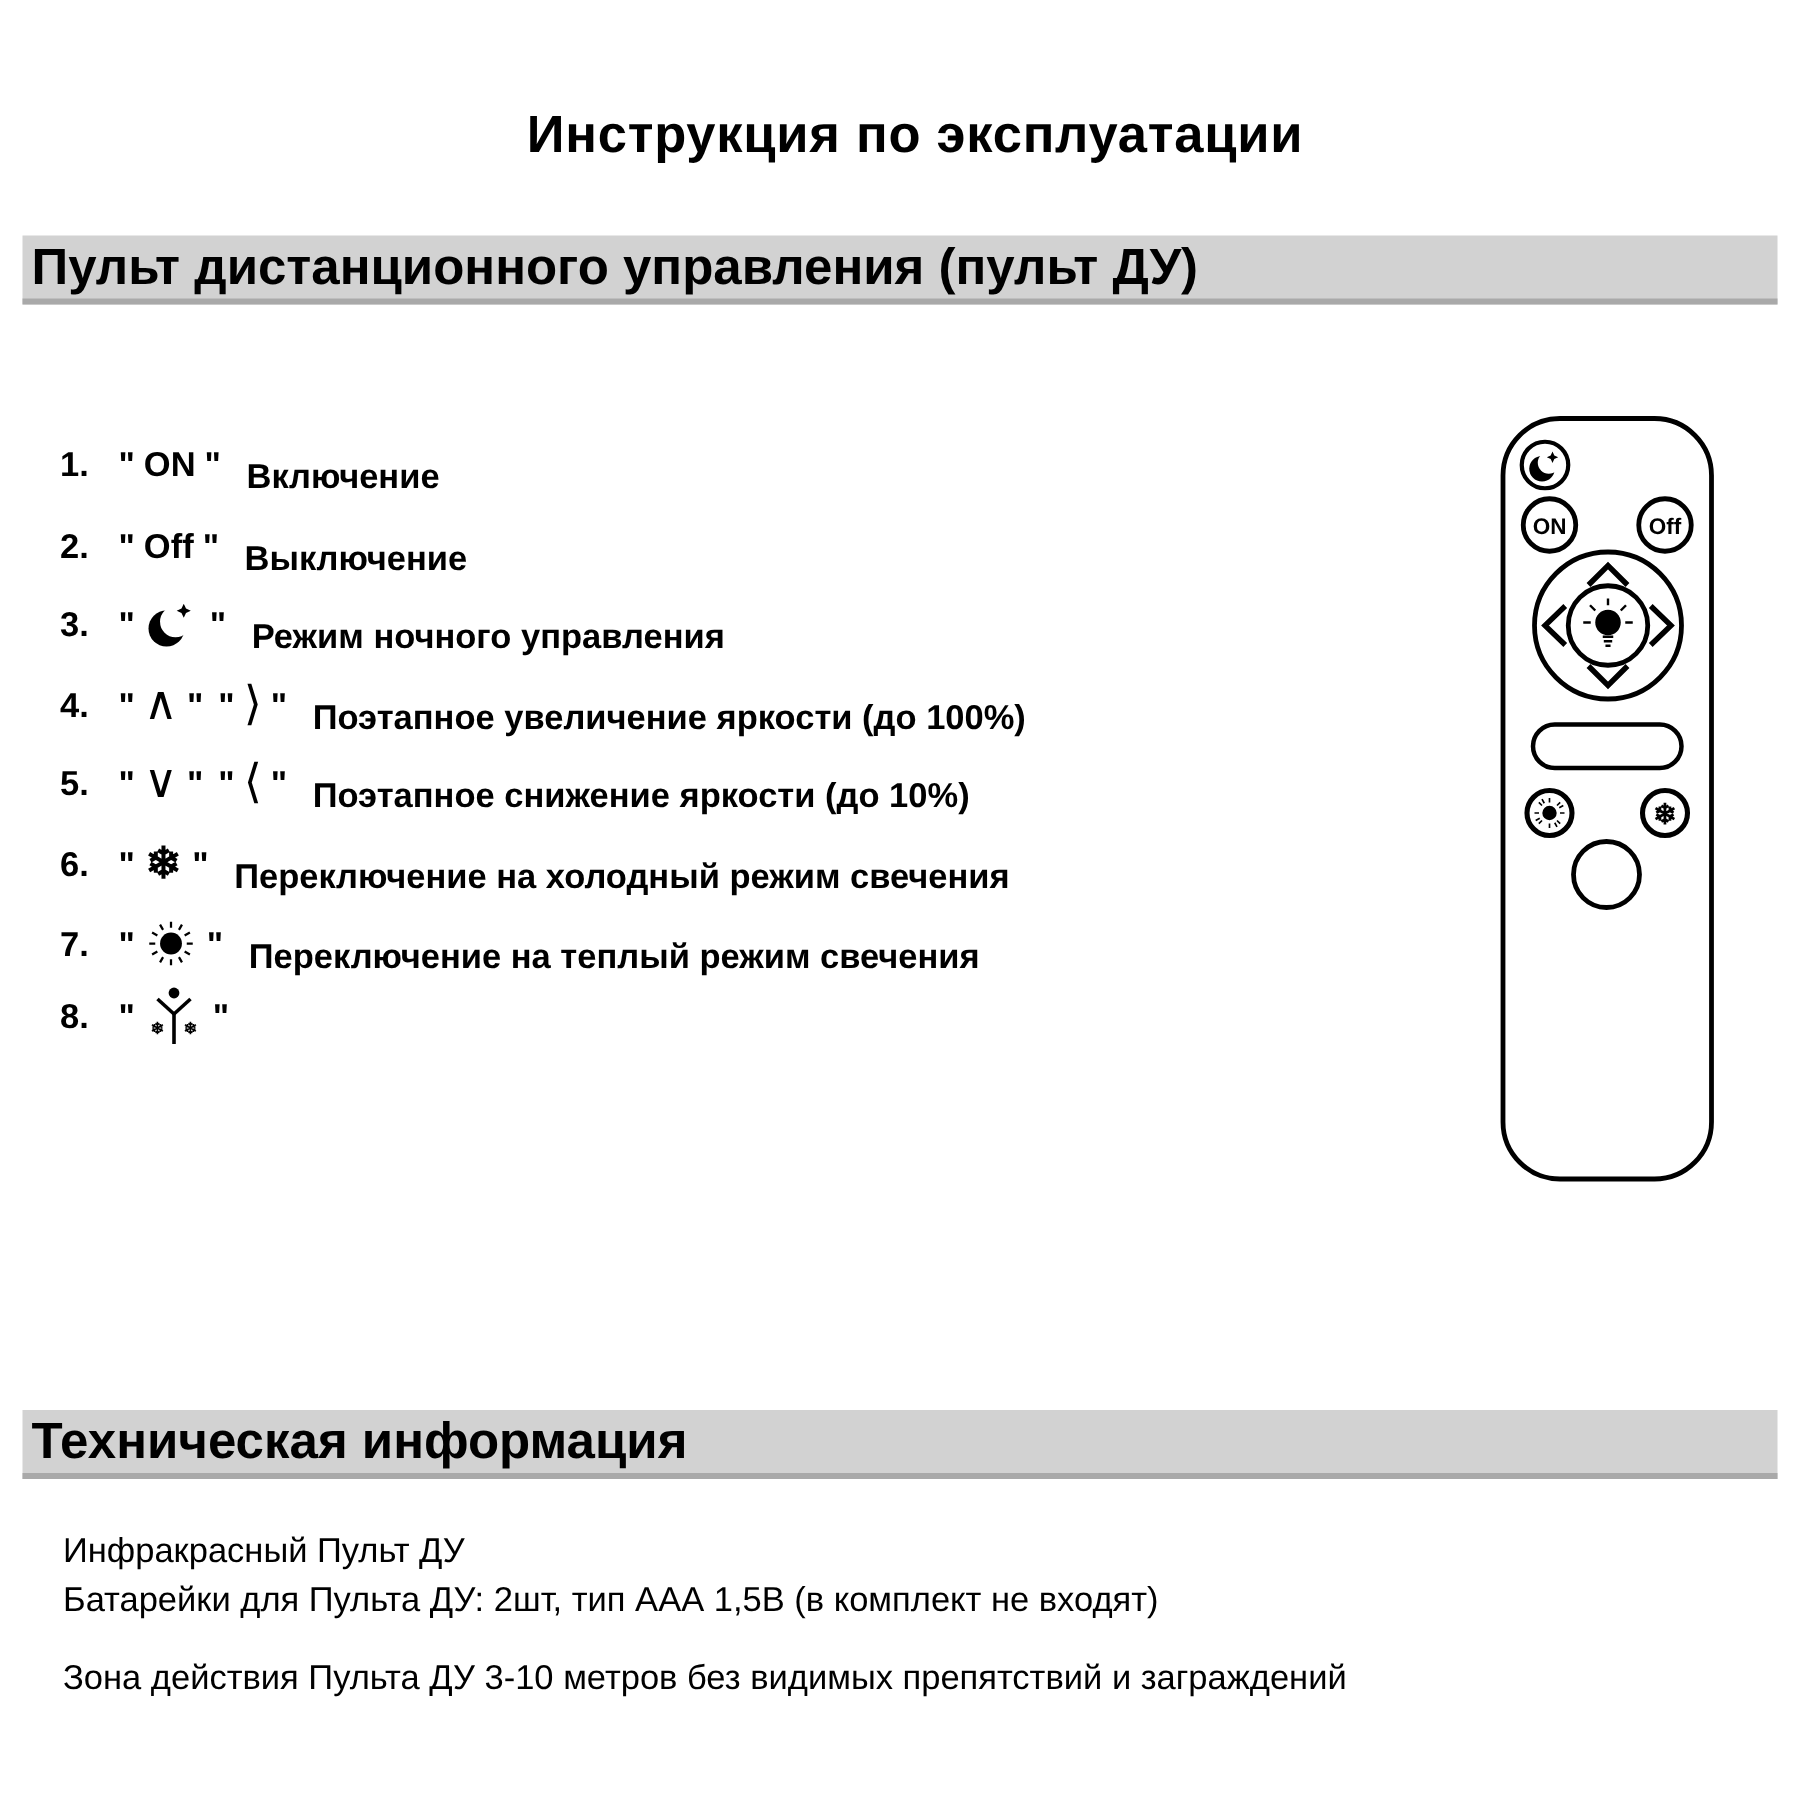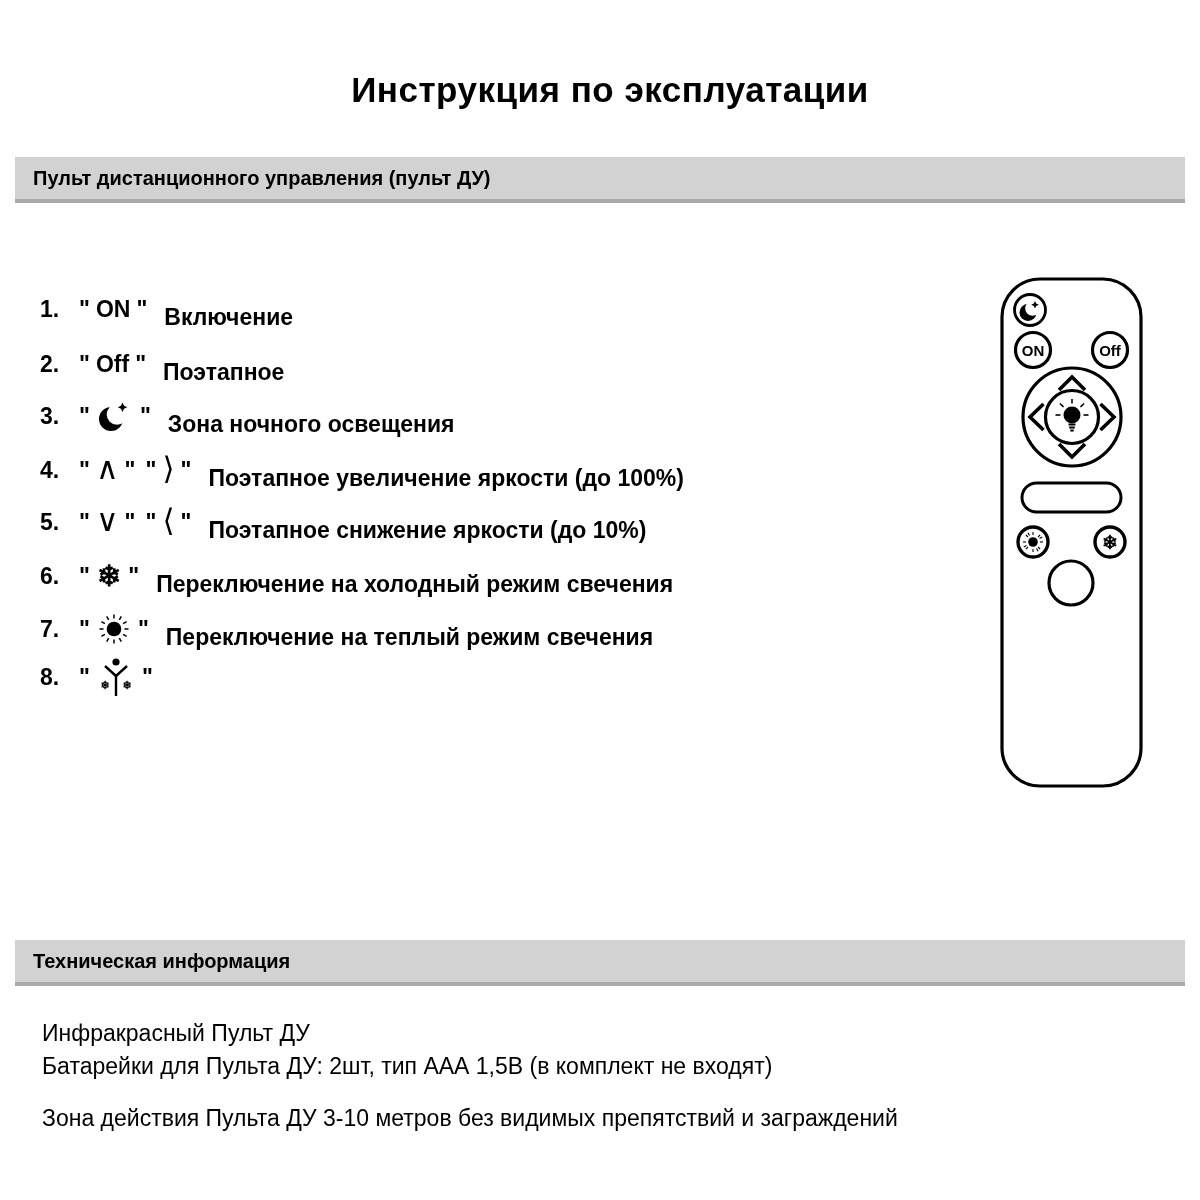--- a/index.html
+++ b/index.html
@@ -2,21 +2,21 @@
 <html><head>
 <meta charset="utf-8">
 <style>
   html,body{margin:0;padding:0;background:#fff;}
   .page{position:relative;width:1200px;height:1200px;background:#ffffff;overflow:hidden;
         font-family:"Liberation Sans",sans-serif;color:#000;}
   .title{position:absolute;top:70px;left:10px;width:1200px;margin:0;text-align:center;
          font-size:35px;font-weight:bold;letter-spacing:0.5px;}
   .section-bar{position:absolute;left:15px;width:1170px;height:46px;background:#d2d2d2;
                border-bottom:4px solid #a9a9a9;box-sizing:border-box;display:flex;align-items:center;
-               padding-left:18px;font-size:20px;font-weight:bold;}
+               padding-left:6px;font-size:34px;font-weight:bold;}
   .bar-remote{top:157px;}
   .bar-tech{top:940px;}
   .li{position:absolute;left:40px;height:44px;display:flex;align-items:center;
       font-size:23px;font-weight:bold;white-space:nowrap;}
   .li .num{width:34px;flex:0 0 auto;}
   .li .q{margin:0 5px;}
   .li .sym{margin:0 1px;}
   .li .chev{font-weight:400;font-size:31px;margin:0 1px;position:relative;top:-2px;}
   .li .icon{display:inline-flex;align-items:center;justify-content:center;margin:0 2px;}
   .li .snow{font-size:29px;font-weight:bold;line-height:1;}
@@ -48,36 +48,36 @@
         <span class="txt">
           <div>Включение</div>
         </span>
       </div>
       <div class="li" style="top: 342px;">
         <span class="num">2.</span>
         <span class="q">"</span>
         <span class="sym">Off</span>
         <span class="q">"</span>
         <span class="txt">
-          <div>Поэтапное</div>
+          <div>Выключение</div>
         </span>
       </div>
       <div class="li" style="top: 394px;">
         <span class="num">3.</span>
         <span class="q">"</span>
         <span class="icon">
           <svg width="36" height="33" viewBox="0 0 36 33">
             <circle cx="14" cy="19" r="12" fill="#000"></circle>
             <circle cx="20" cy="14.5" r="10.3" fill="#fff"></circle>
             <path d="M25.5 2.5l1.5 3.2 3.2 1.5-3.2 1.5-1.5 3.2-1.5-3.2-3.2-1.5 3.2-1.5z" fill="#000"></path>
           </svg>
         </span>
         <span class="q">"</span>
         <span class="txt">
-          <div>Зона ночного освещения</div>
+          <div>Режим ночного управления</div>
         </span>
       </div>
       <div class="li" style="top: 448px;">
         <span class="num">4.</span>
         <span class="q">"</span>
         <span class="chev">∧</span>
         <span class="q">"</span>
         <span class="q">"</span>
         <span class="chev">⟩</span>
         <span class="q">"</span>

